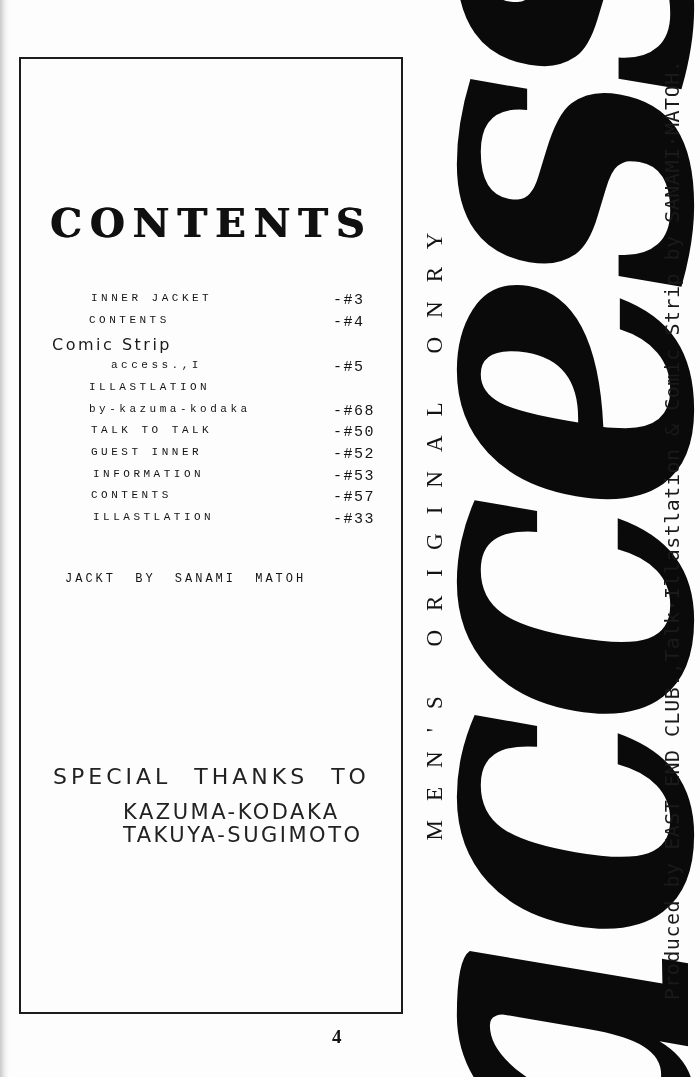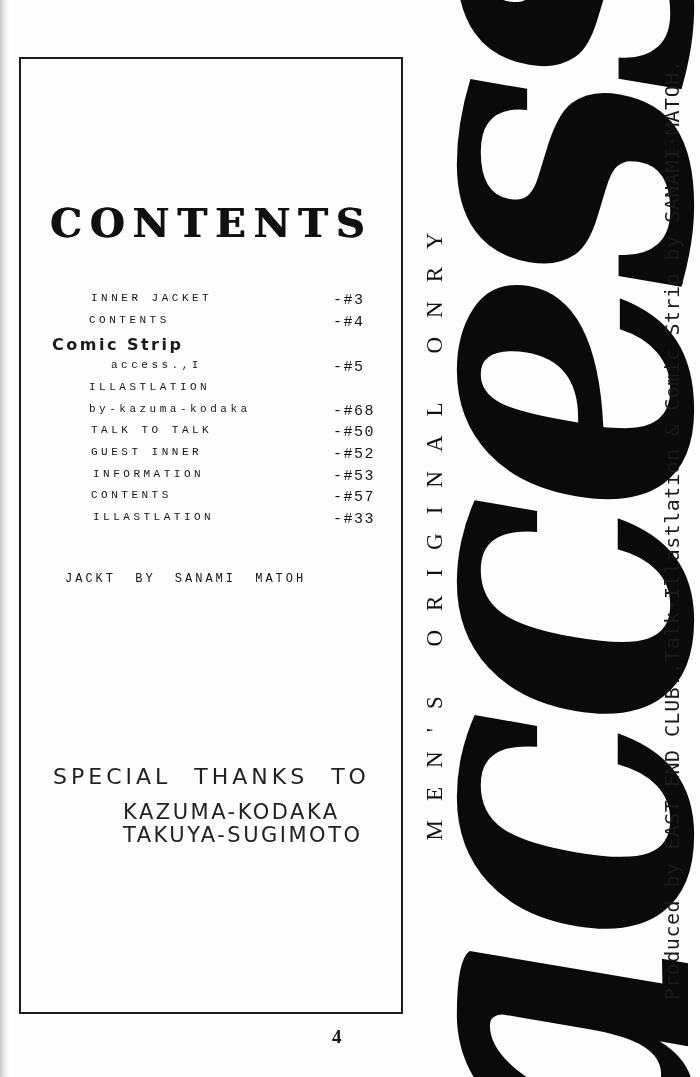--- a/index.html
+++ b/index.html
@@ -26,21 +26,21 @@
     text-shadow:1px 0 0 #101010;
     white-space:nowrap;
   }
   .toc-row{position:absolute;height:19px;white-space:nowrap;}
   .toc-label{
     position:absolute;top:0;
     font-family:"Liberation Mono",monospace;font-size:11px;
     letter-spacing:3.5px;color:#141414;
   }
   .toc-label.sans{
-    font-family:"DejaVu Sans",sans-serif;font-weight:bold;font-size:16px;
+    font-family:"DejaVu Sans",sans-serif;font-weight:normal;font-size:16px;
     letter-spacing:2.5px;color:#1b1b1b;
   }
   .toc-page{
     position:absolute;top:0;left:312px;
     font-family:"Liberation Mono",monospace;font-size:15px;
     letter-spacing:1.5px;color:#141414;
   }
   .jacket-credit{
     position:absolute;top:513px;left:44px;white-space:nowrap;
     font-family:"Liberation Mono",monospace;font-size:12px;

